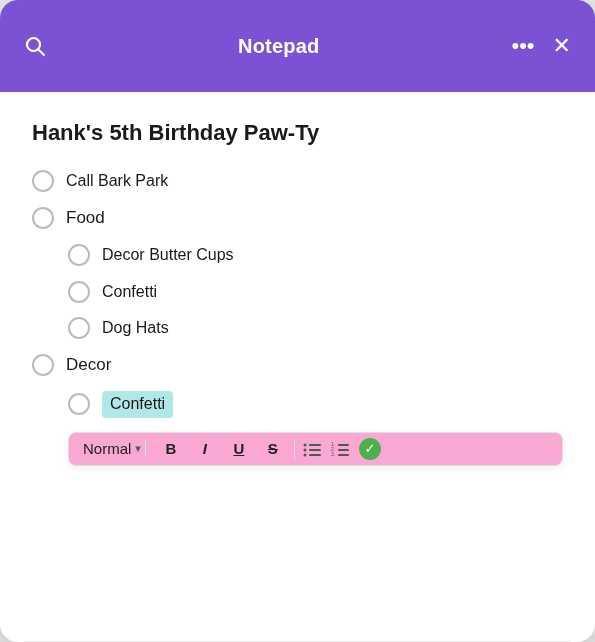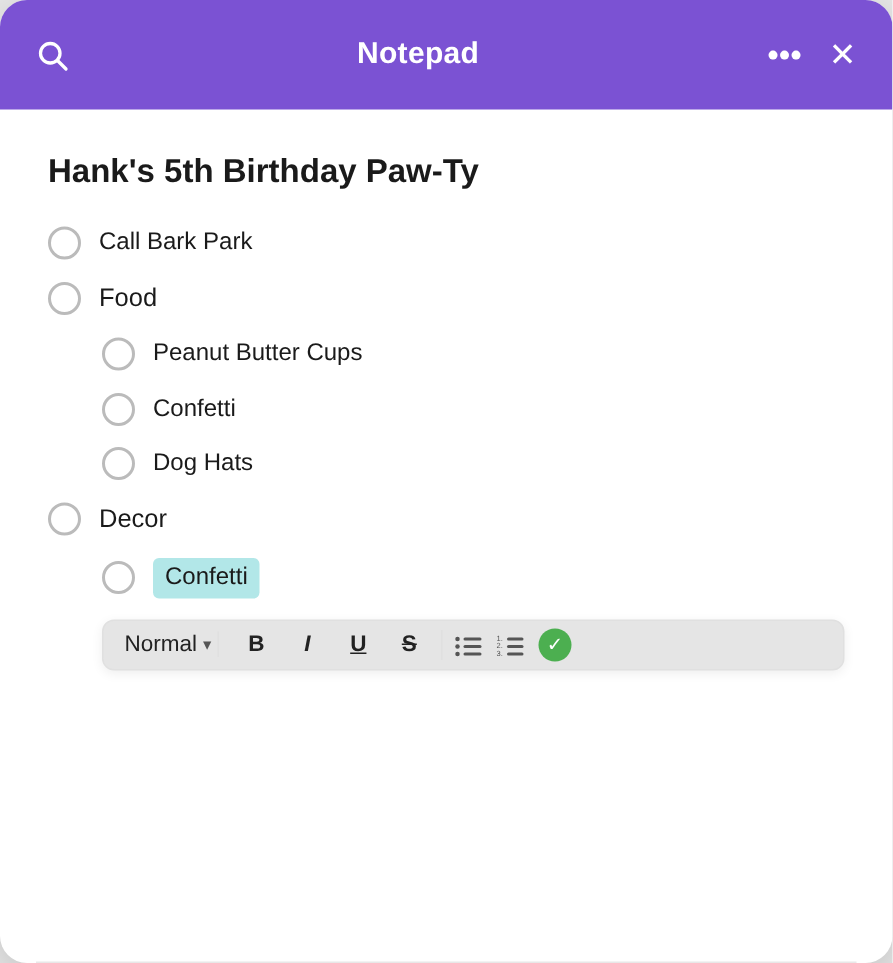--- a/index.html
+++ b/index.html
@@ -17,21 +17,21 @@
       background: #fff;
       border-radius: 18px;
       overflow: hidden;
       box-shadow: 0 8px 32px rgba(0,0,0,0.18);
       display: flex;
       flex-direction: column;
     }
     .header {
       background: #7b52d3;
       padding: 0 24px;
-      height: 73px;
+      height: 92px;
       display: flex;
       align-items: center;
       justify-content: space-between;
       flex-shrink: 0;
     }
     .header-title {
       color: #fff;
       font-size: 20px;
       font-weight: 700;
       letter-spacing: 0.2px;
@@ -90,21 +90,21 @@
     }
     .item-label.highlighted {
       background: #b2e7e8;
       padding: 2px 8px;
       border-radius: 4px;
     }
     .section-gap {
       margin-bottom: 10px;
     }
     .toolbar-container {
-      background: #e5e5e5;
+      background: #f9a8d4;
       border: 1px solid #e0e0e0;
       border-radius: 8px;
       margin-left: 36px;
       margin-top: 6px;
       padding: 3px 14px;
       display: flex;
       align-items: center;
       gap: 8px;
       box-shadow: 0 2px 8px rgba(0,0,0,0.07);
     }
@@ -214,21 +214,21 @@
     </div>
 
     <div class="section-gap"></div>
 
     <div class="checklist-item">
       <div class="radio-circle"></div>
       <span class="item-label group">Food</span>
     </div>
     <div class="checklist-item sub">
       <div class="radio-circle"></div>
-      <span class="item-label">Peanut Butter Cups</span>
+      <span class="item-label">Decor Butter Cups</span>
     </div>
     <div class="checklist-item sub">
       <div class="radio-circle"></div>
       <span class="item-label">Confetti</span>
     </div>
 
     <div class="section-gap"></div>
 
     <div class="checklist-item sub">
       <div class="radio-circle"></div>

